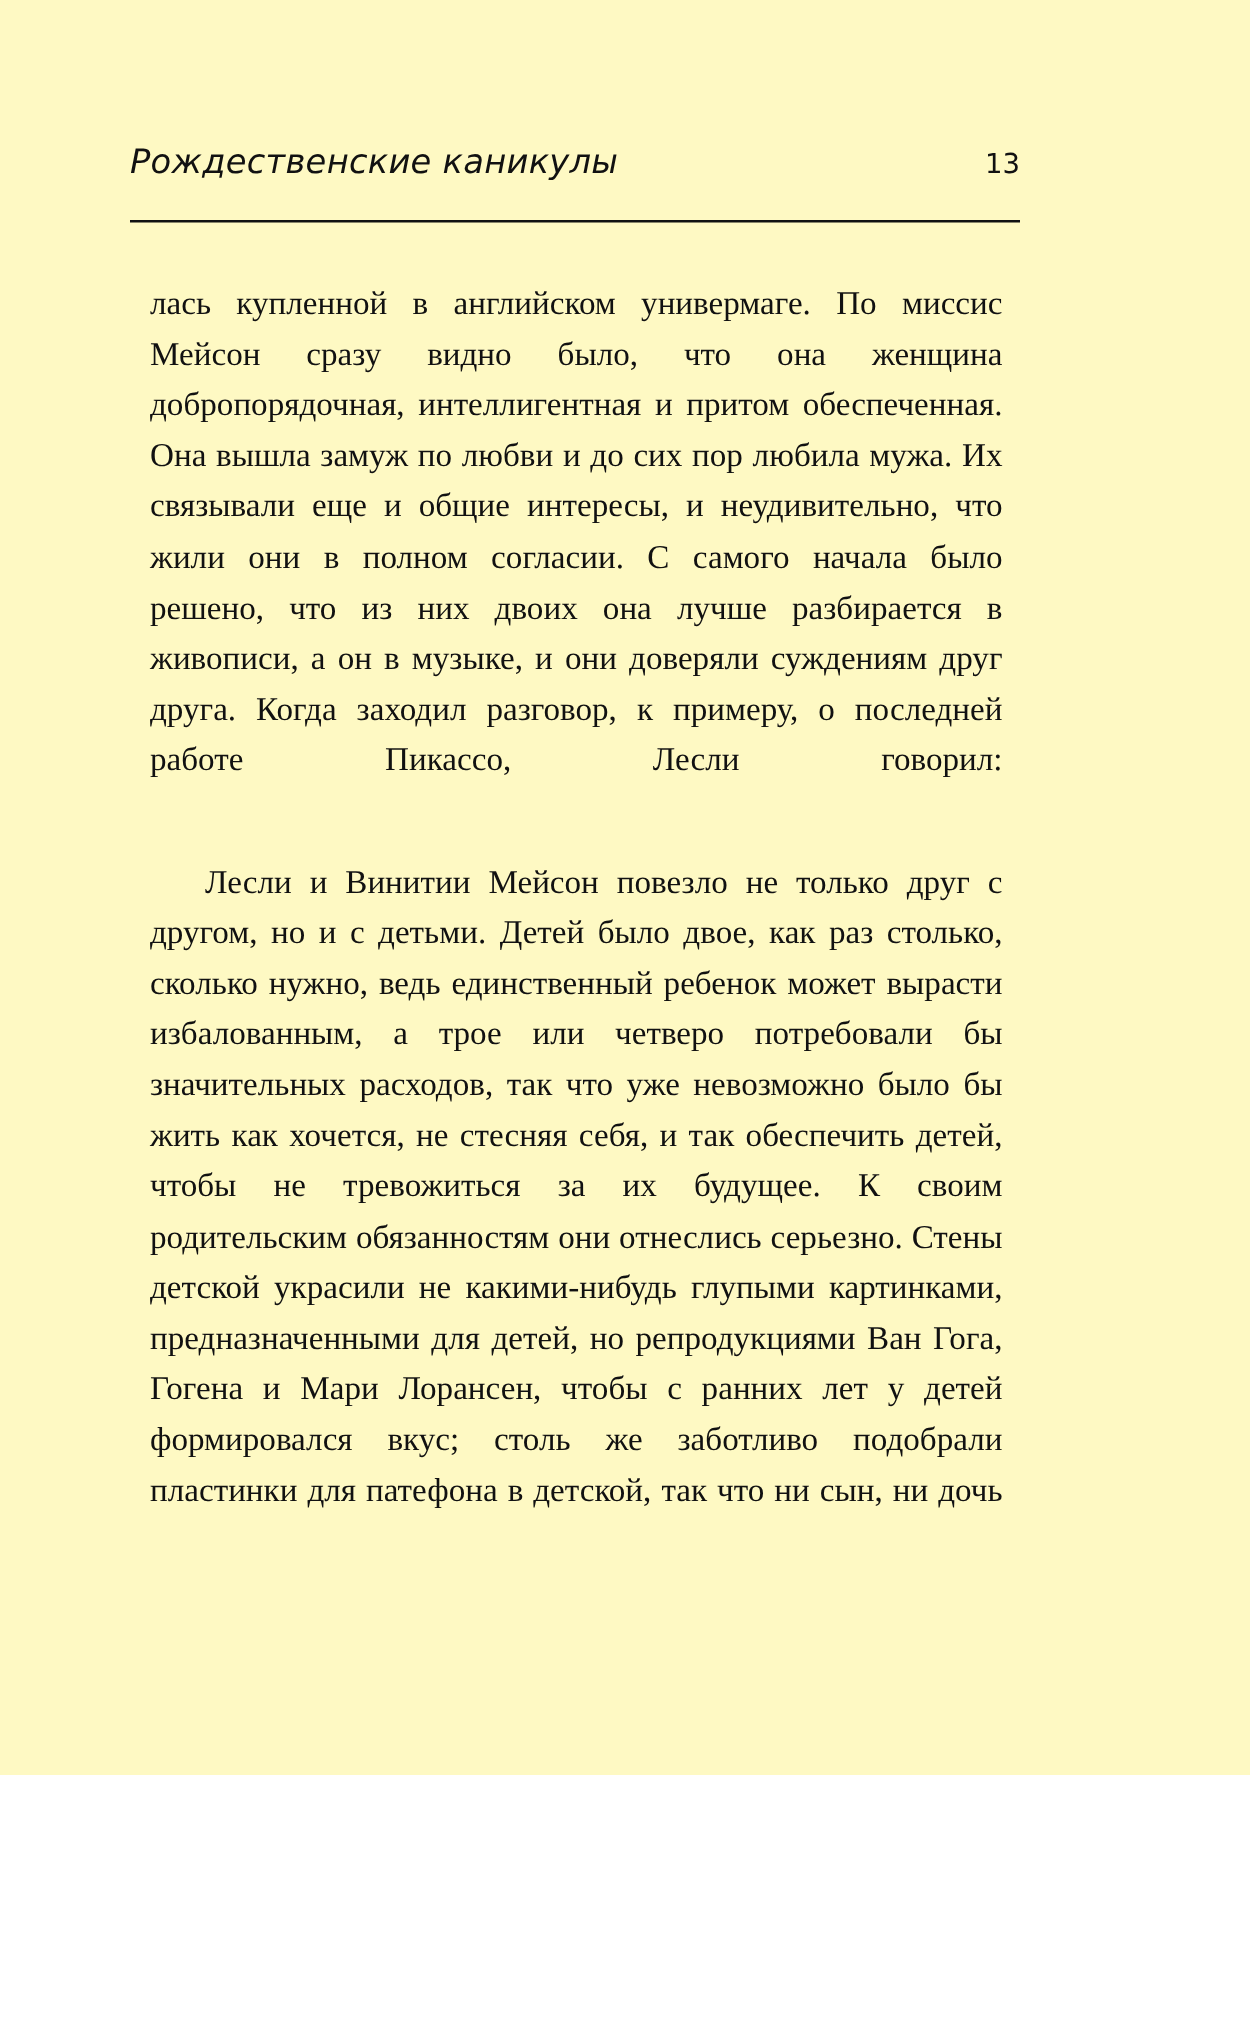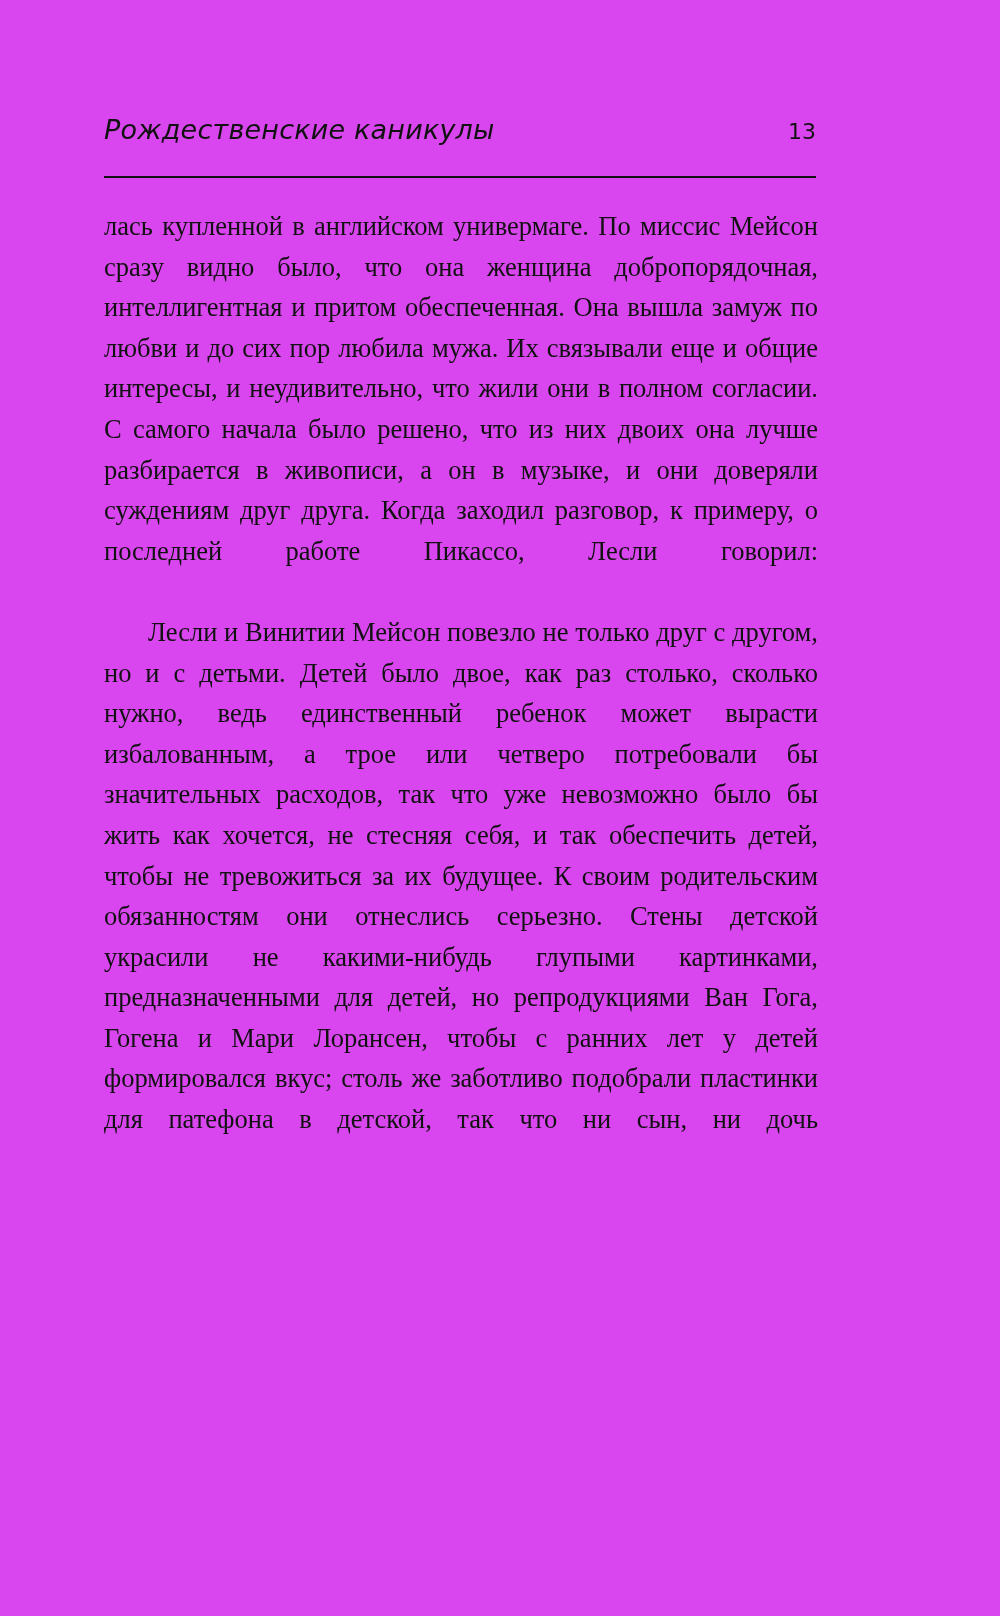--- a/index.html
+++ b/index.html
@@ -13,22 +13,22 @@
     font-family: "Liberation Serif", serif;
     color: #111111;
     position: relative;
     overflow: hidden;
   }
   .page {
     position: absolute;
     left: 0;
     top: 0;
     width: 1000px;
-    height: 1616px;
-    background: #d946ef;
+    height: 1420px;
+    background: #fef9c3;
   }
   .header {
     position: absolute;
     left: 104px;
     top: 114px;
     width: 712px;
     display: flex;
     align-items: baseline;
     justify-content: space-between;
   }
@@ -59,21 +59,21 @@
     top: 206px;
     width: 714px;
     font-size: 26.5px;
     line-height: 40.6px;
     text-align: justify;
     text-justify: inter-word;
     color: #111111;
     hyphens: manual;
   }
   .body-text p {
-    margin: 0;
+    margin: 16px;
     text-indent: 0;
   }
   .body-text p.indent {
     text-indent: 44px;
   }
   .body-text p.dash {
     text-indent: 44px;
   }
   
   .body-text p:after {

